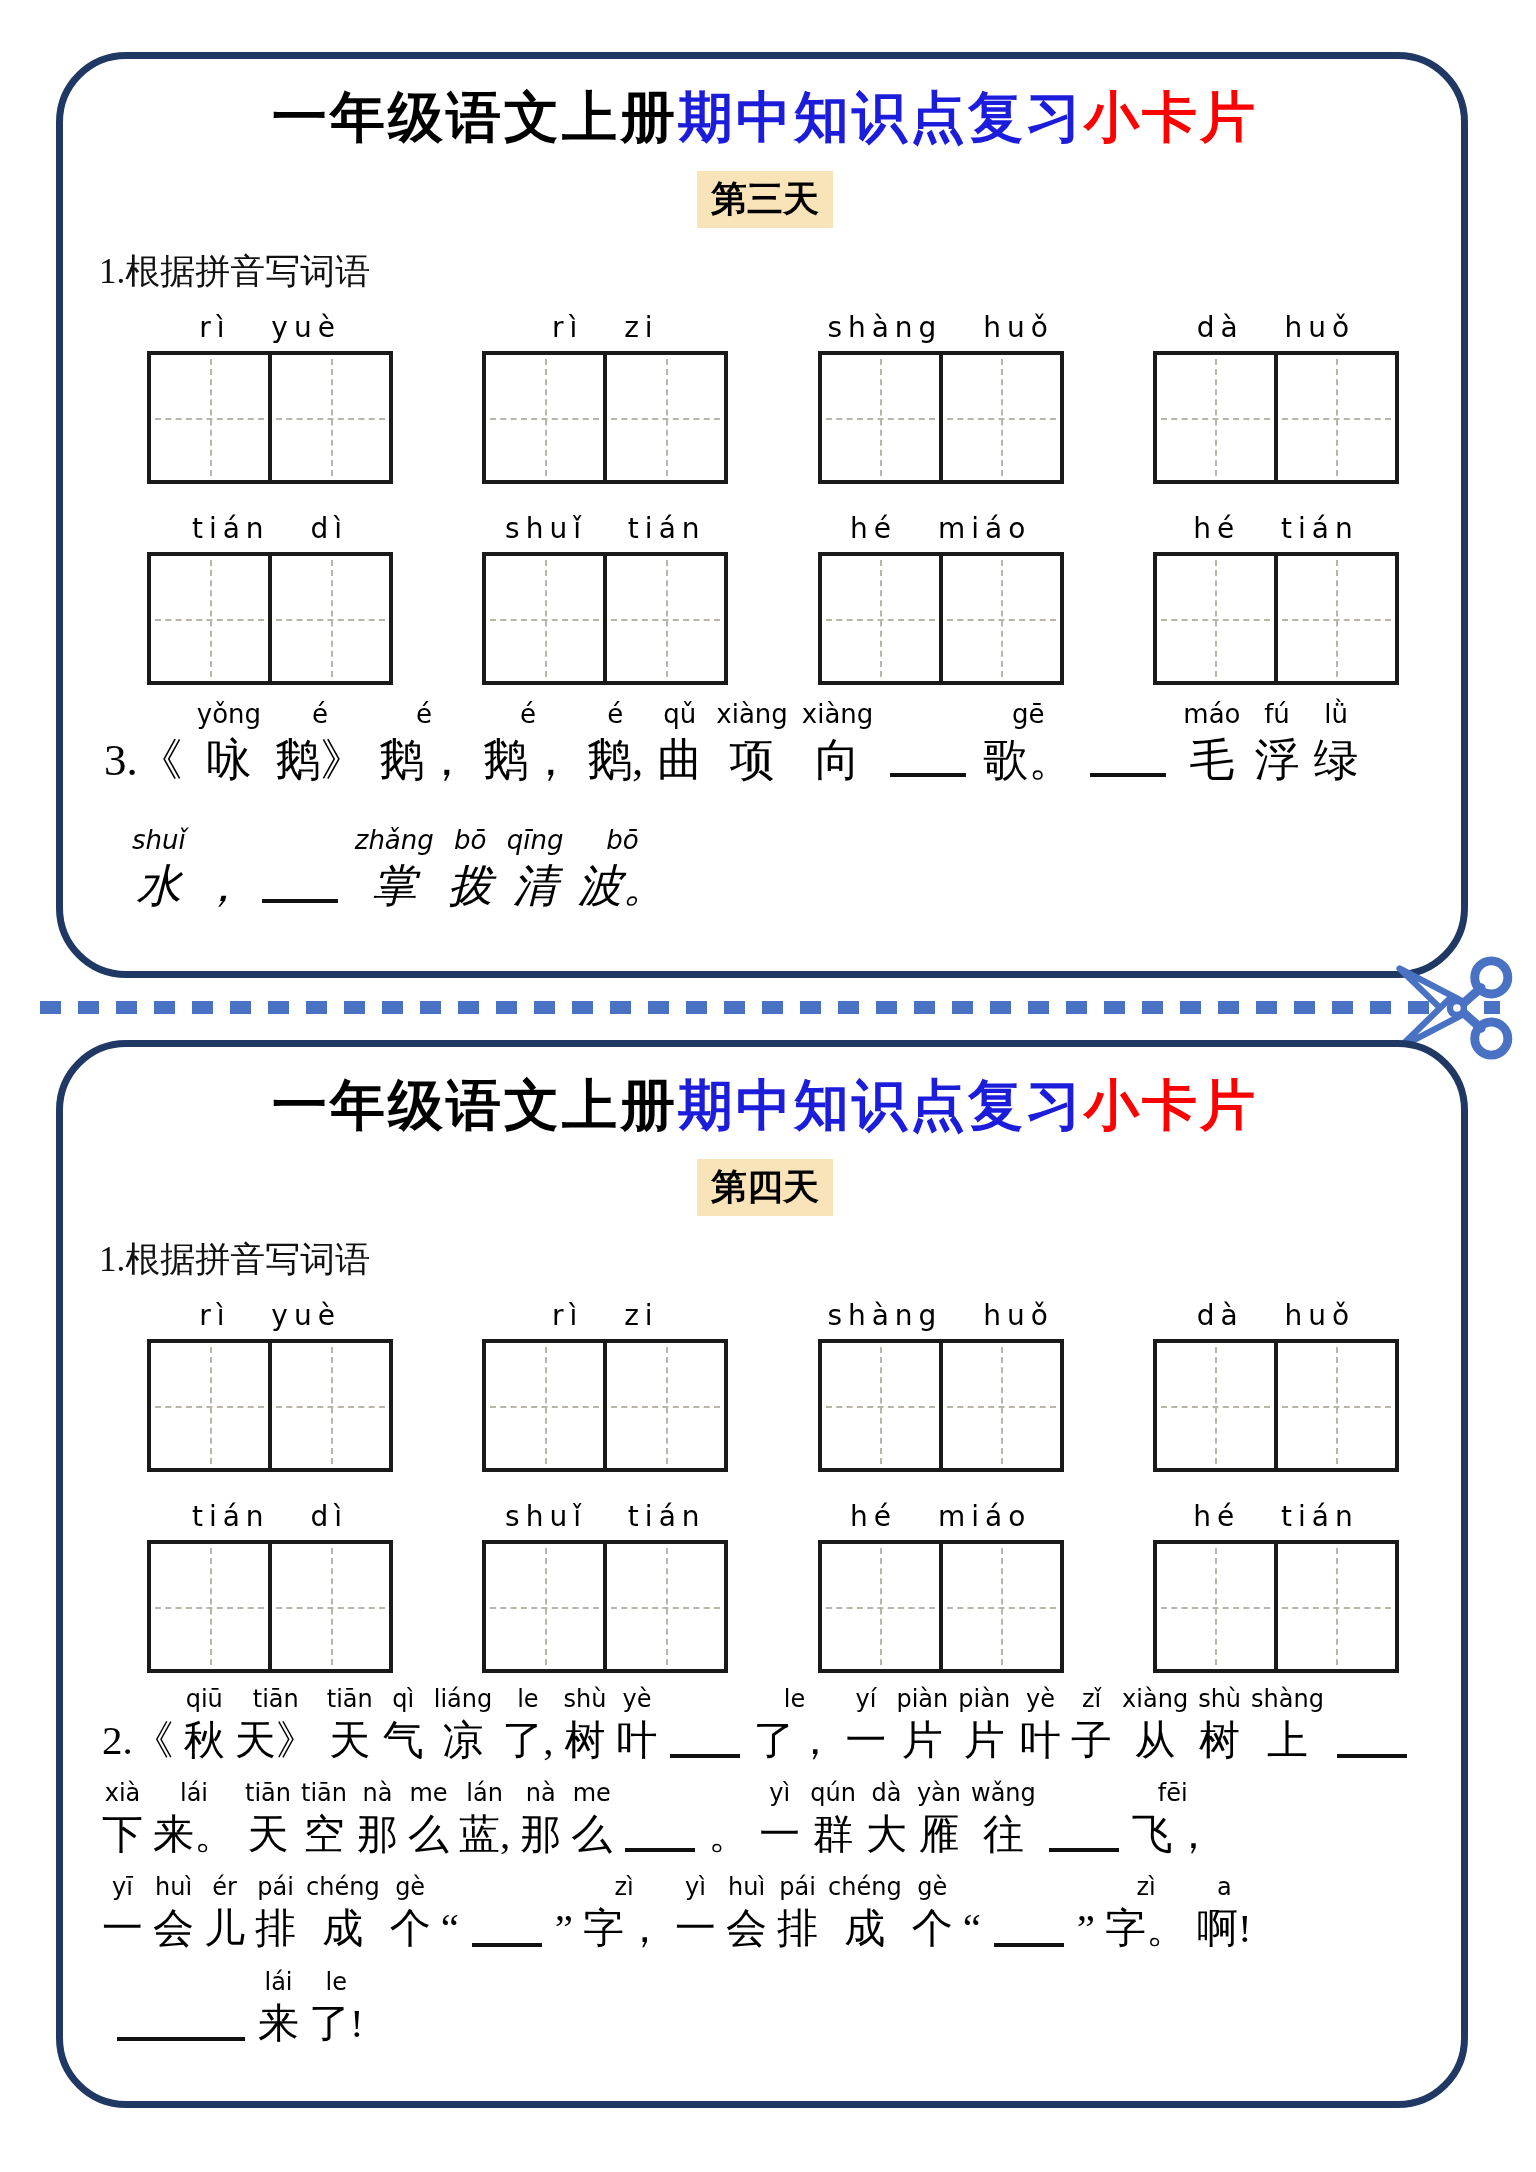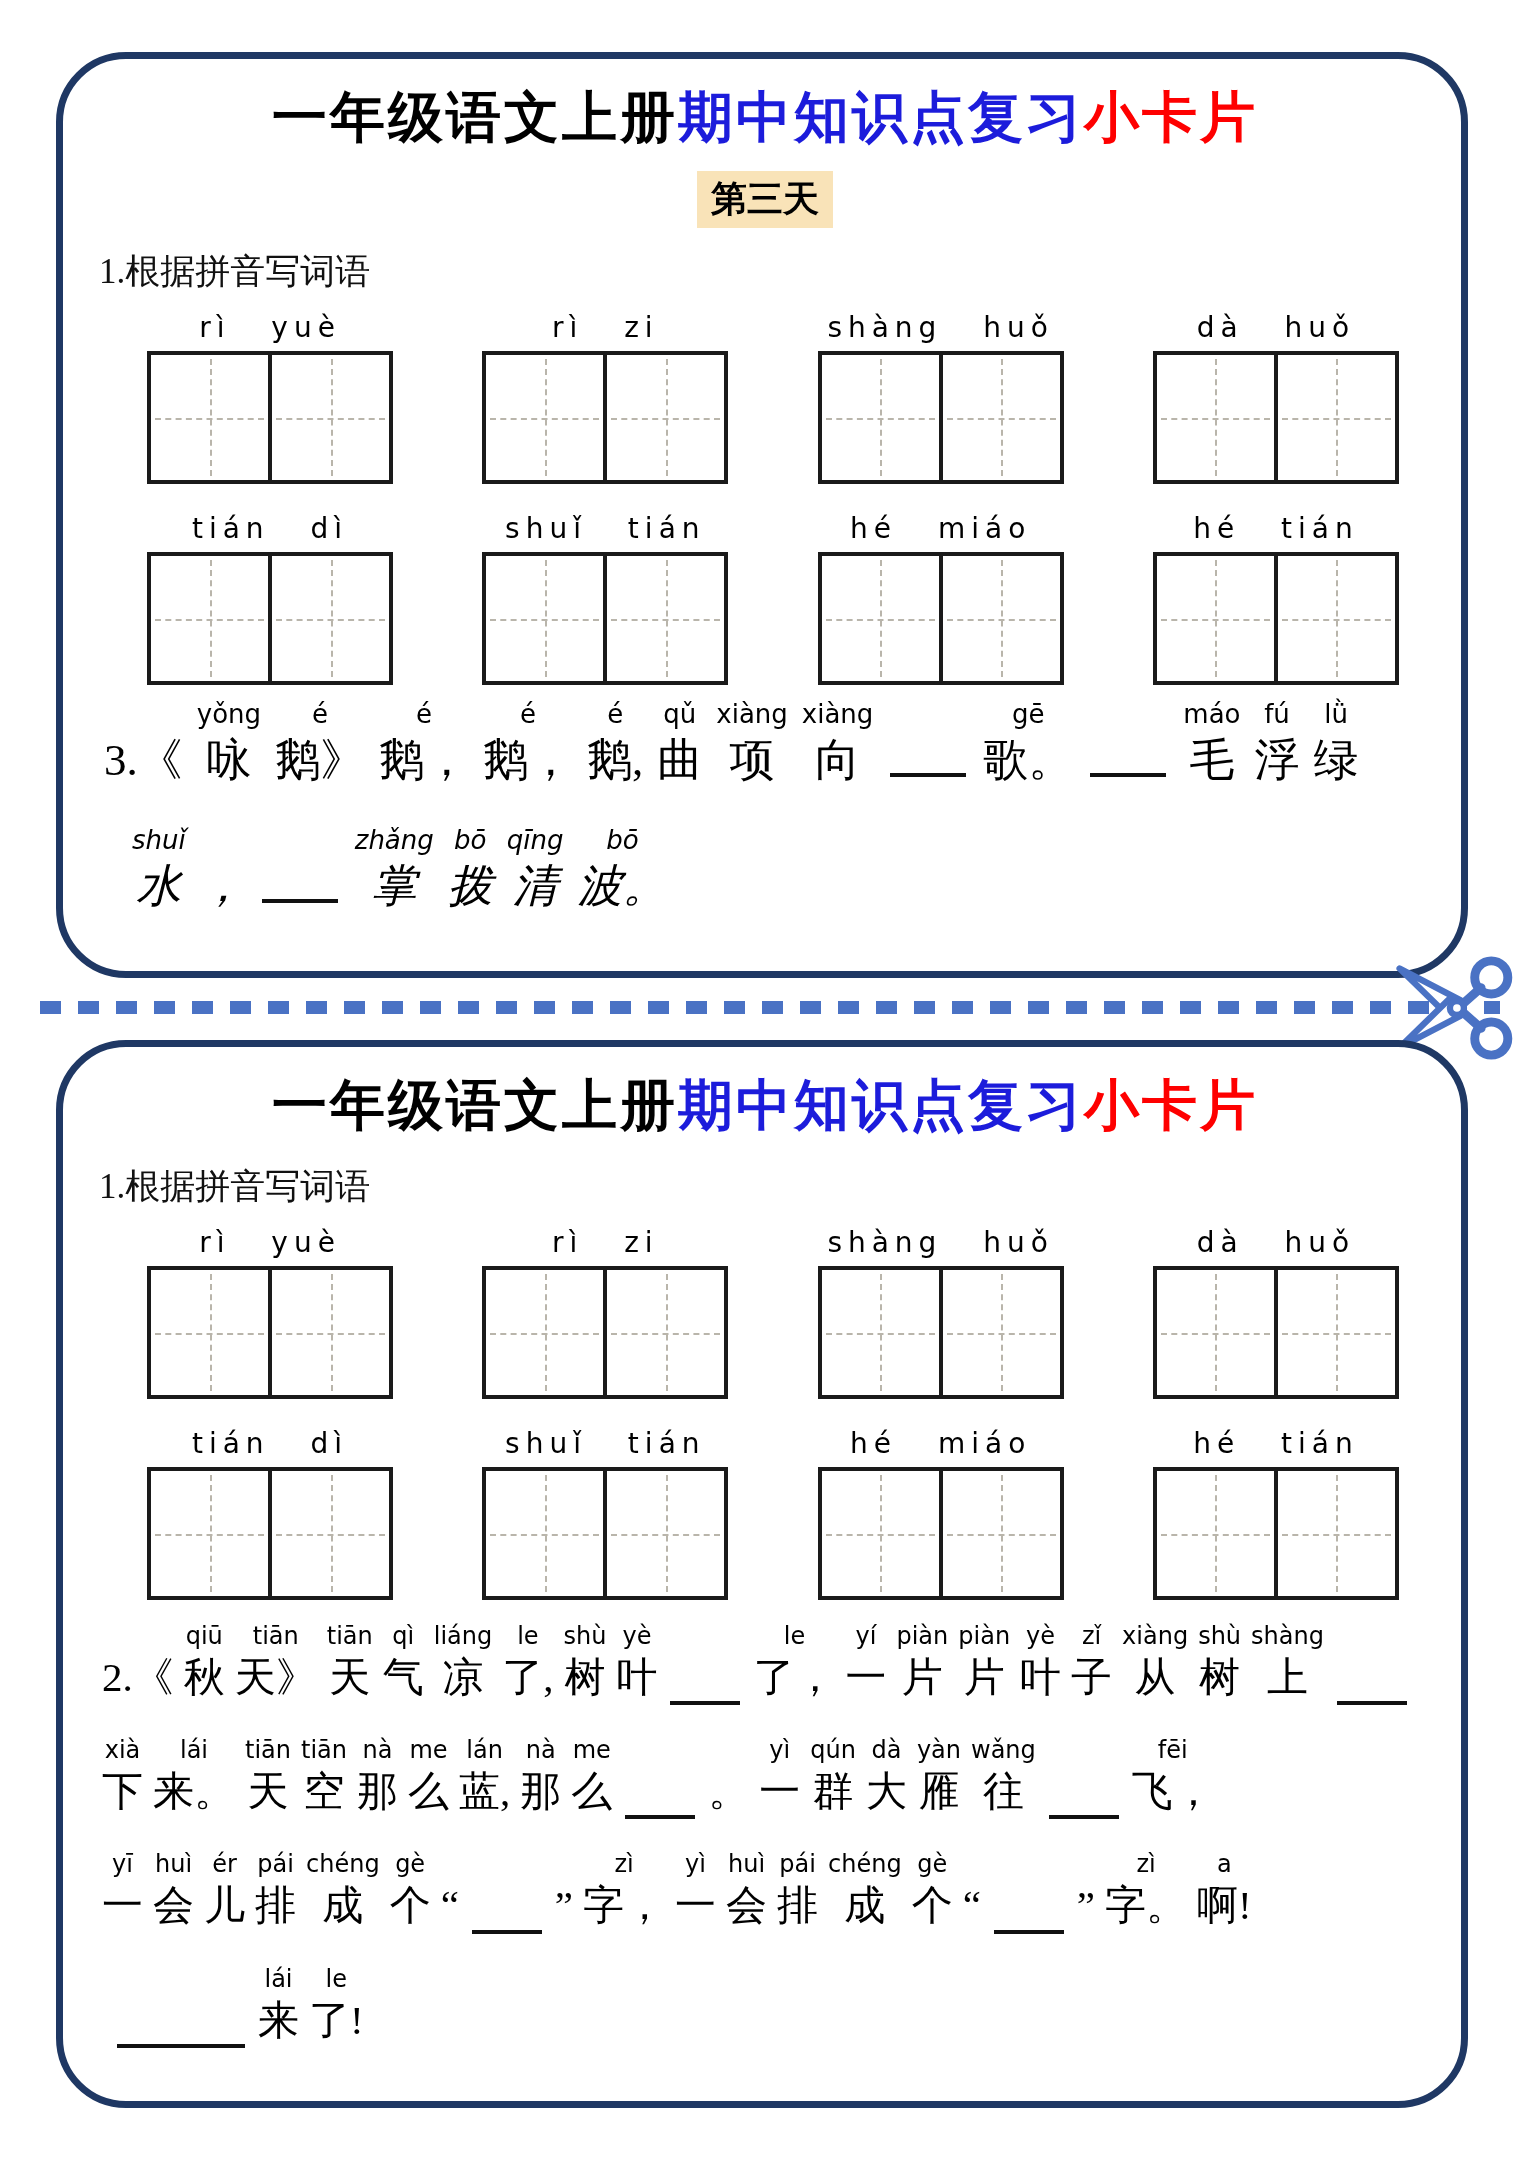--- a/index.html
+++ b/index.html
@@ -123,21 +123,21 @@
   }
   
   .card-1 .ruby-line{margin-top:14px;}
   .card-1 .ruby-line.indent{padding-left:28px;margin-top:38px;font-style:italic;}
   .card-1 .seg{margin:0 7px;}
   .card-1 .seg-p{font-size:26px;height:34px;}
   .card-1 .seg-t{font-size:45px;line-height:1.2;}
   .card-1 .blank{width:76px;margin:0 10px 10px 10px;}
   
   .card-2 .ruby-line{margin-top:10px;}
-  .card-2 .seg{margin:12px 5px;justify-content:center;}
+  .card-2 .seg{margin:2px 5px;justify-content:center;}
   .card-2 .seg-p{font-size:24px;height:31px;}
   .card-2 .seg-t{font-size:41px;line-height:1.2;}
   .card-2 .blank{width:70px;margin:0 8px 9px 8px;}
   .card-2 .blank.wide{width:128px;}
   .card-2 .ruby-line.indent{padding-left:12px;}
 
   .cut-line{
     position:absolute;
     top:1001px;left:40px;right:36px;
     height:13px;
@@ -321,20 +321,23 @@
       <circle cx="78" cy="79" r="13" stroke-width="7"></circle>
       <circle cx="78" cy="31" r="13" stroke-width="7"></circle>
       <circle cx="51" cy="55" r="5.5" fill="#fff" stroke-width="5"></circle>
     </g>
   </svg>
 
   <div class="card card-2">
     <div class="card-title">
       <span class="title-black">一年级语文上册</span><span class="title-blue">期中知识点复习</span><span class="title-red">小卡片</span>
     </div>
+    <div class="day-badge-wrap">
+      <span class="day-badge">第四天</span>
+    </div>
     <div class="q-label">1.根据拼音写词语</div>
 
     <div class="box-row first">
         <div class="word-group">
           <div class="pinyin-label">rì yuè</div>
           <div class="box-pair">
             <div class="tzg-cell"></div>
             <div class="tzg-cell"></div>
           </div>
         </div>

